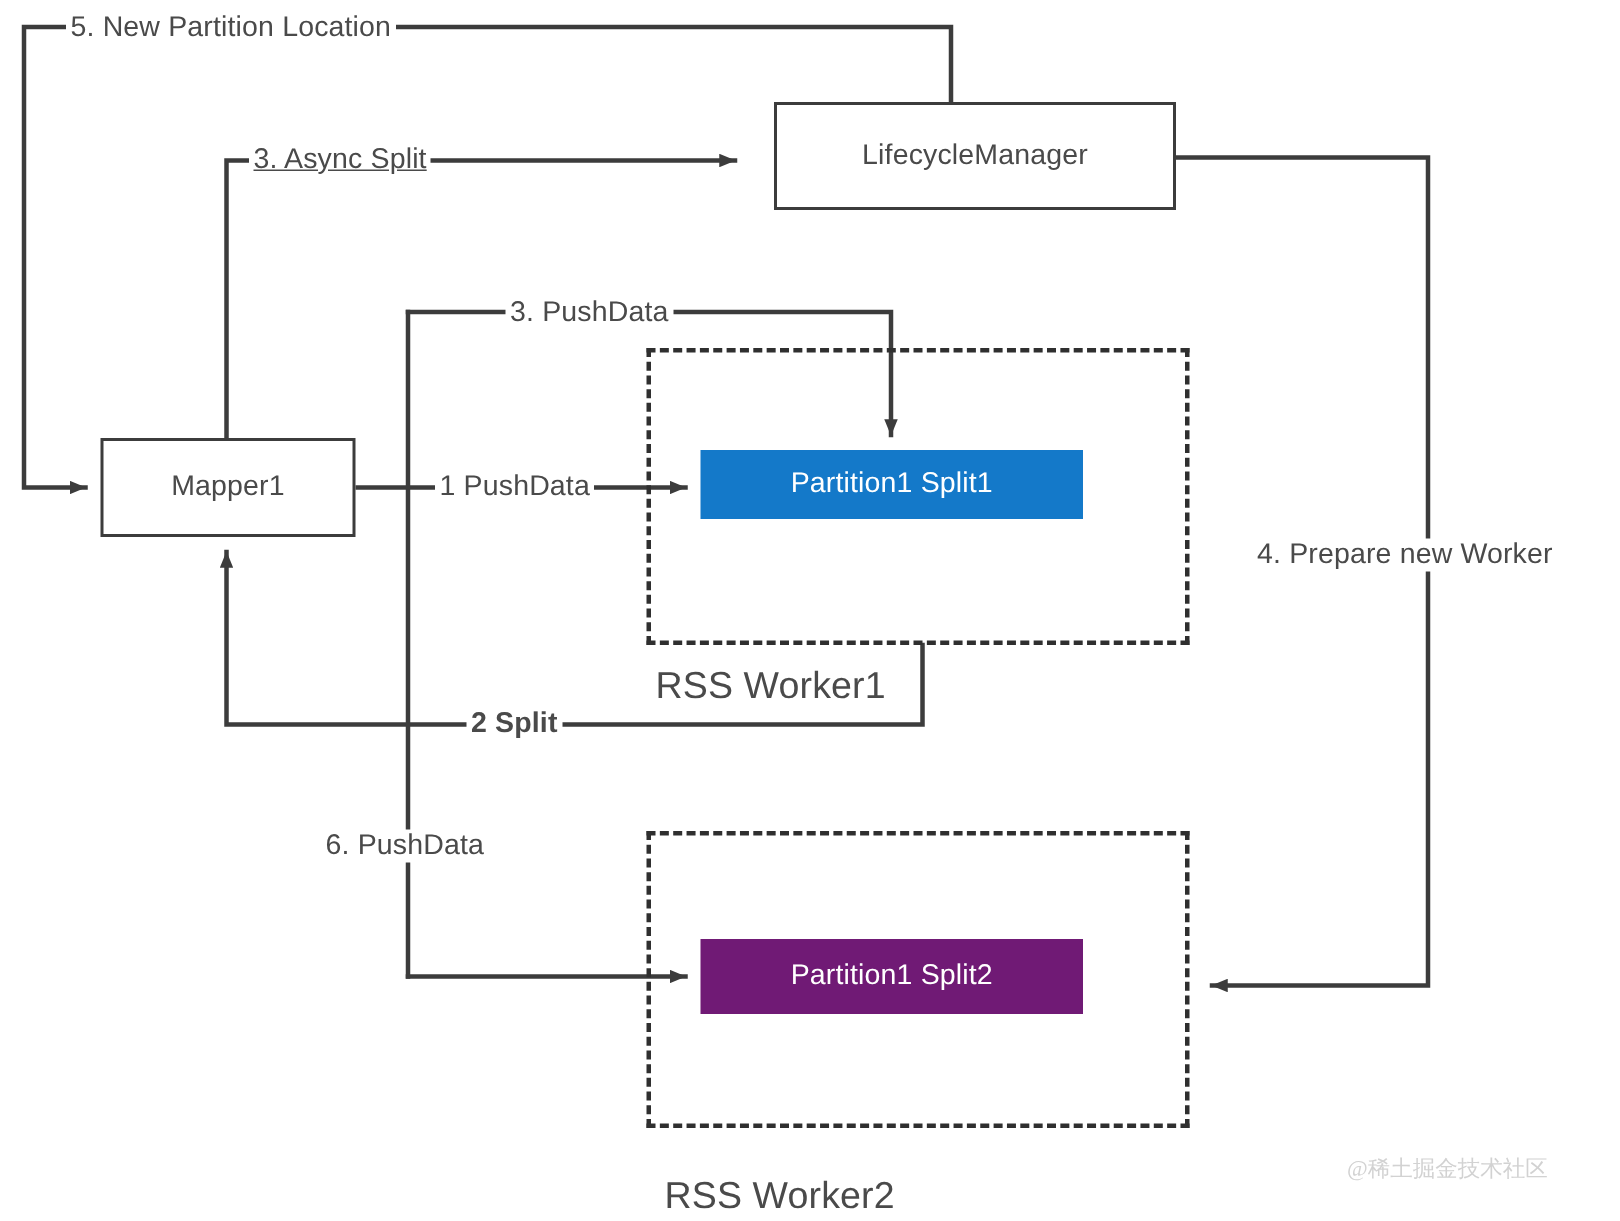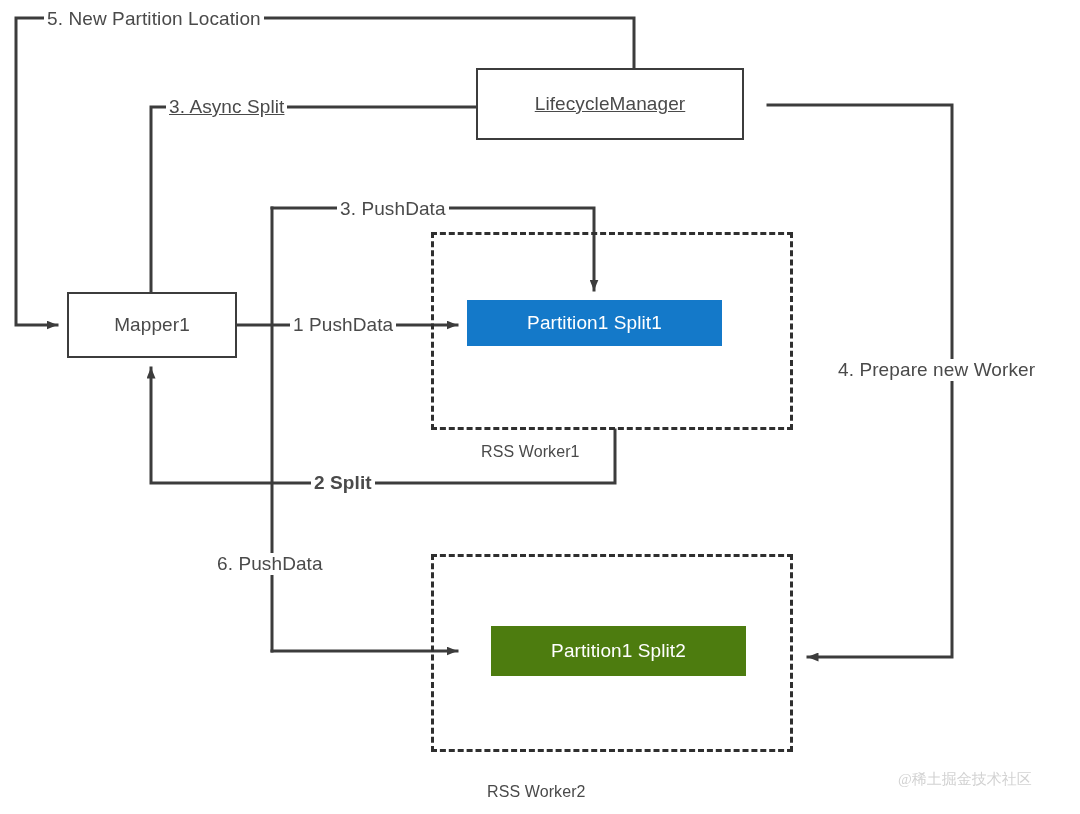--- a/index.html
+++ b/index.html
@@ -46,37 +46,36 @@
     position: absolute;
     box-sizing: border-box;
     display: flex;
     align-items: center;
     justify-content: center;
     color: #ffffff;
     font-size: 19px;
     letter-spacing: 0.1px;
   }
   .chip-blue { background: #1479c9; }
-  .chip-red  { background: #4d7c0f; margin-left: 24px; }
+  .chip-red  { background: #701a75; }
   .edge-label {
     position: absolute;
     color: #4a4a4a;
     font-size: 19px;
     white-space: nowrap;
     background: #ffffff;
     padding: 0 3px;
     letter-spacing: 0.1px;
   }
   .zone-label {
     position: absolute;
     color: #4a4a4a;
-    font-size: 16px;
+    font-size: 25px;
     white-space: nowrap;
     letter-spacing: 0.1px;
-    margin-left: 44px;
   }
   .watermark {
     position: absolute;
     color: #d2d2d2;
     font-size: 15px;
     white-space: nowrap;
     font-family: "DejaVu Sans", sans-serif;
   }
 </style>
 </head>
@@ -113,21 +112,21 @@
       <path d="M 272,208 L 272,651"></path>
 
       <path d="M 272,651 L 457,651" marker-end="url(#arrowR)"></path>
 
       <path d="M 615,430 L 615,483 L 151,483 L 151,368" marker-end="url(#arrowU)"></path>
 
       <path d="M 768,105 L 952,105 L 952,657 L 808,657" marker-end="url(#arrowL)"></path>
     </g>
   </svg>
 
-  <div class="node-box" style="left:476px; top:68px; width:268px; height:72px;text-decoration:underline;">
+  <div class="node-box" style="left:516px; top:68px; width:268px; height:72px;">
     <span>LifecycleManager</span>
   </div>
 
   <div class="node-box" style="left:67px; top:292px; width:170px; height:66px;text-align:right;">
     <span>Mapper1</span>
   </div>
 
   <div class="worker-zone" style="left:431px; top:232px; width:362px; height:198px;"></div>
   <div class="zone-label" style="left:437px; top:443px;">RSS Worker1</div>
 

